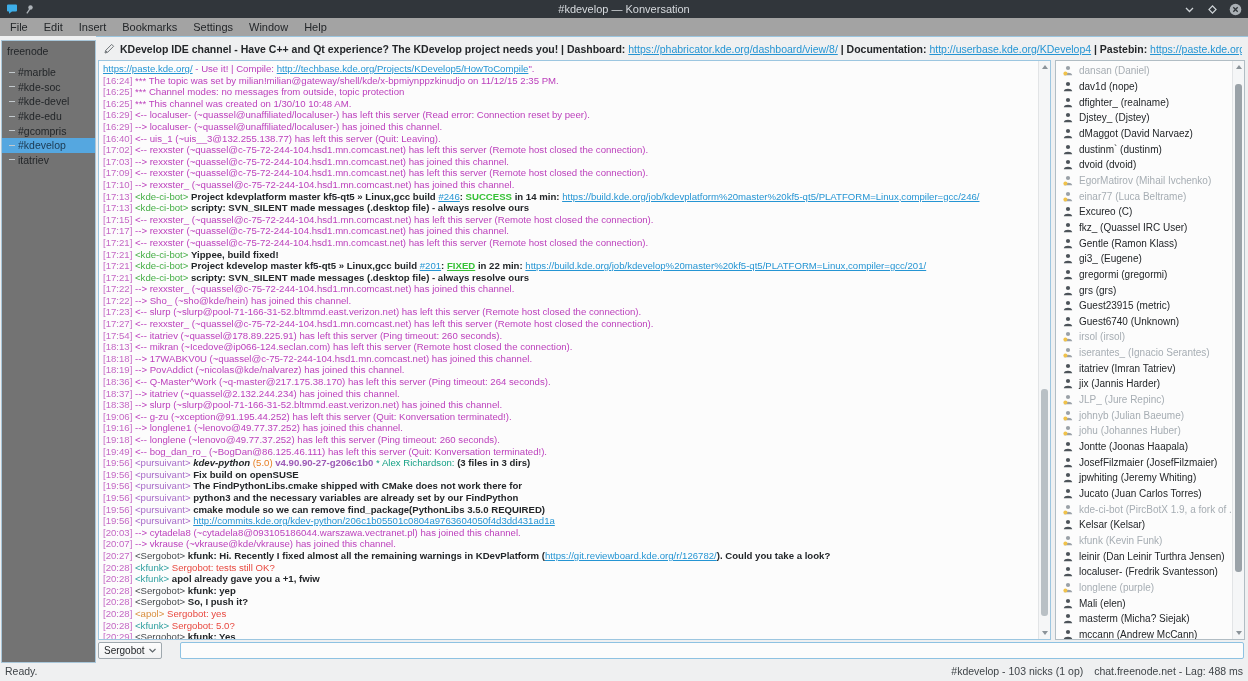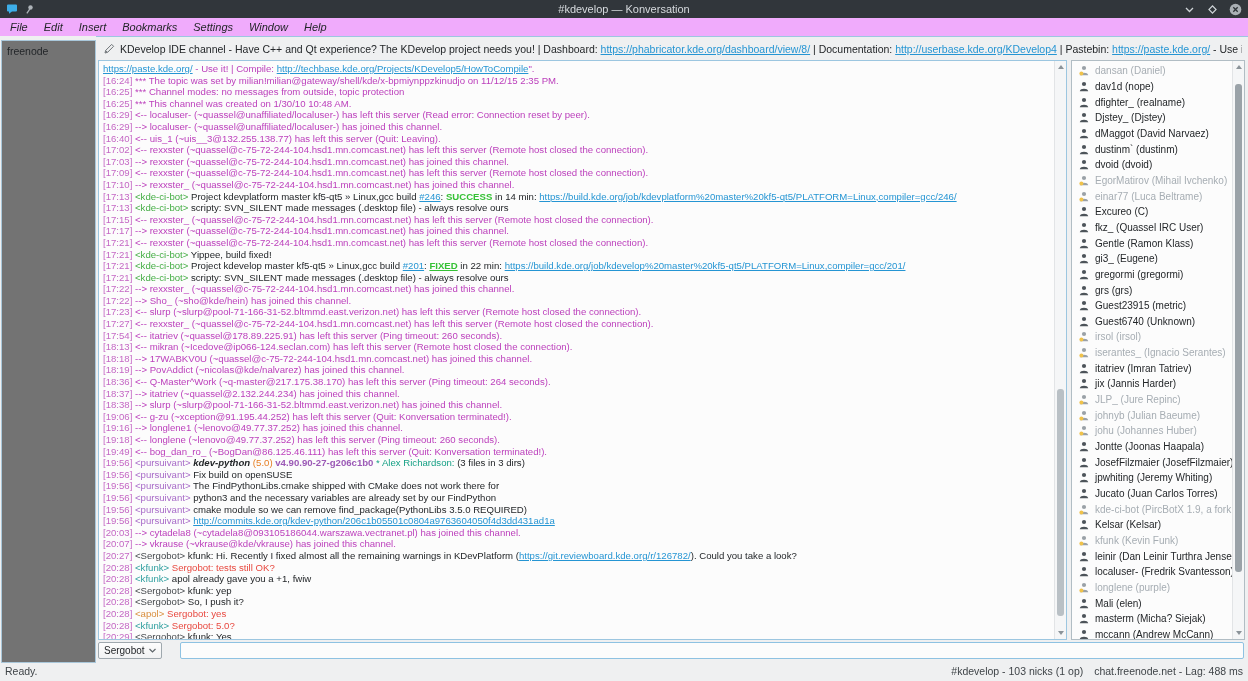--- a/index.html
+++ b/index.html
@@ -8,21 +8,21 @@
   .window { width:1248px; height:681px; display:flex; flex-direction:column; background:#eff0f1; overflow:hidden; }
 
   
   .titlebar { height:18px; background:#31363b; display:flex; align-items:center; padding:0 6px; flex:none; position:relative; }
   .tb-left { display:flex; align-items:center; gap:6px; }
   .tb-title { position:absolute; left:0; right:0; text-align:center; color:#d6dade; font-size:11px; }
   .tb-buttons { margin-left:auto; display:flex; align-items:center; gap:10px; z-index:2; }
   .tb-btn { width:13px; height:13px; display:flex; align-items:center; justify-content:center; }
 
   
-  .menubar { height:18px; display:flex; align-items:center; padding-left:2px; flex:none; background:#f0abfc;font-style:italic; }
+  .menubar { height:18px; display:flex; align-items:center; padding-left:2px; flex:none; background:#a3a3a3; }
   .menu-item { font-size:11px; color:#232629; padding:1px 8px; }
 
   .bodyrow { flex:1; display:flex; min-height:0; }
 
   
   .sidebar { width:95px; flex:none; background:#737373; border:1px solid #a9c7da; margin:4px 0 0 1px; overflow:hidden; font-size:10.5px; }
   .server-row { padding:4px 4px 2px 5px; color:#232629; }
   .chan-list { margin-top:6px; }
   .chan-row { height:14.6px; display:flex; align-items:center; color:#232629; padding-left:7px; position:relative; }
   .chan-row::before { content:""; display:inline-block; width:6px; height:0; border-top:1px solid #c3c9cd; margin-right:3px; }
@@ -33,21 +33,21 @@
   .topicbar { height:23px; flex:none; display:flex; align-items:center; gap:5px; padding:0 6px 0 7px; font-size:10.5px; color:#232629; white-space:nowrap; overflow:hidden; }
   .topicbar .seg { flex:none; }
   .content { flex:1; display:flex; min-height:0; }
 
   .chatview { flex:1; margin:0 4px 1px 2px; background:#fcfcfc; border:1px solid #9cc6e0; display:flex; min-width:0; }
   .chatlog { flex:1; overflow:hidden; padding:2px 0 0 4px; font-size:9.6px; }
   .line { height:11.6px; line-height:11.6px; white-space:nowrap; overflow:hidden; }
 
   .ts { color:#c467c4; }
   .nick { font-weight:normal; }
-  .s-p  { color:#232629; }
+  .s-p  { color:#232629;font-weight:bold; }
   .s-ev { color:#bc40bc; }
   .s-lk { color:#2595d3; text-decoration:underline; }
   .s-gr { color:#35c135; font-weight:bold; }
   .s-gru{ color:#35c135; font-weight:bold; text-decoration:underline; }
   .s-vr { color:#9b59b6; font-weight:bold; }
   .s-or { color:#e67e22; }
   .s-au { color:#16a085; }
   .s-b  { color:#232629; font-weight:bold;font-style:italic; }
   .s-rd { color:#e8483f; }
 
@@ -55,21 +55,21 @@
   .sb { width:12px; flex:none; background:#f5f6f7; border-left:1px solid #e2e4e6; display:flex; flex-direction:column; align-items:center; position:relative; }
   .sb-arrow { height:12px; display:flex; align-items:center; justify-content:center; flex:none; width:100%; }
   .tri-up { width:0; height:0; border-left:3.5px solid transparent; border-right:3.5px solid transparent; border-bottom:4.5px solid #8b9399; }
   .tri-dn { width:0; height:0; border-left:3.5px solid transparent; border-right:3.5px solid transparent; border-top:4.5px solid #8b9399; }
   .sb-track { flex:1; width:100%; position:relative; }
   .sb-thumb { position:absolute; left:2px; right:2px; border-radius:3px; background:#b9c0c5; }
   .chat-thumb { top:57%; height:41%; }
   .nick-thumb { top:2%; height:88%; background:#9aa2a8; }
 
   
-  .nickview { width:174px; flex:none; background:#fcfcfc; border:1px solid #b1bdc4; margin:0 3px 1px 0; display:flex; }
+  .nickview { width:190px; flex:none; background:#fcfcfc; border:1px solid #b1bdc4; margin:0 3px 1px 0; display:flex; }
   .nicklist { flex:1; overflow:hidden; padding-top:2px; }
   .nick-row { height:15.66px; display:flex; align-items:center; gap:6px; padding-left:7px; font-size:10px; color:#232629; white-space:nowrap; overflow:hidden; }
   .nick-row.away { color:#a6adb3; }
   .nick-ico { width:10px; height:11px; flex:none; position:relative; }
 
   
   .inputrow { height:22px; flex:none; display:flex; align-items:center; gap:18px; padding:0 4px 3px 2px; }
   .nickcombo { width:64px; height:17px; background:linear-gradient(#fdfdfd,#f1f2f3); border:1px solid #9fa8ae; border-radius:2px; display:flex; align-items:center; justify-content:space-between; padding:0 4px 0 5px; font-size:10px; color:#232629; }
   .inputfield { flex:1; height:17px; background:#fcfcfc; border:1px solid #8ec2e2; border-radius:2px; font-size:10px; padding:0 4px; color:#232629; outline:none; font-family:"Liberation Sans",sans-serif; }
 
@@ -123,20 +123,43 @@
       <div class="menu-item">Insert</div>
       <div class="menu-item">Bookmarks</div>
       <div class="menu-item">Settings</div>
       <div class="menu-item">Window</div>
       <div class="menu-item">Help</div>
     </div>
 
   <div class="bodyrow">
     <div class="sidebar">
       <div class="server-row">freenode</div>
+      <div class="chan-list">
+          <div class="chan-row">
+            <span>#marble</span>
+          </div>
+          <div class="chan-row">
+            <span>#kde-soc</span>
+          </div>
+          <div class="chan-row">
+            <span>#kde-devel</span>
+          </div>
+          <div class="chan-row">
+            <span>#kde-edu</span>
+          </div>
+          <div class="chan-row">
+            <span>#gcompris</span>
+          </div>
+          <div class="chan-row selected">
+            <span>#kdevelop</span>
+          </div>
+          <div class="chan-row">
+            <span>itatriev</span>
+          </div>
+        </div>
     </div>
 
     <div class="main">
       <div class="topicbar">
         <span style="display:flex;flex:none">
           <svg width="12" height="12" viewBox="0 0 12 12">
               <path d="M2 10l.7-2.6 6-6 1.9 1.9-6 6L2 10z" fill="none" stroke="#6e7478" stroke-width="1"></path>
               <path d="M2.7 7.6l1.7 1.7" stroke="#6e7478" stroke-width="1"></path>
             </svg>
         </span>

